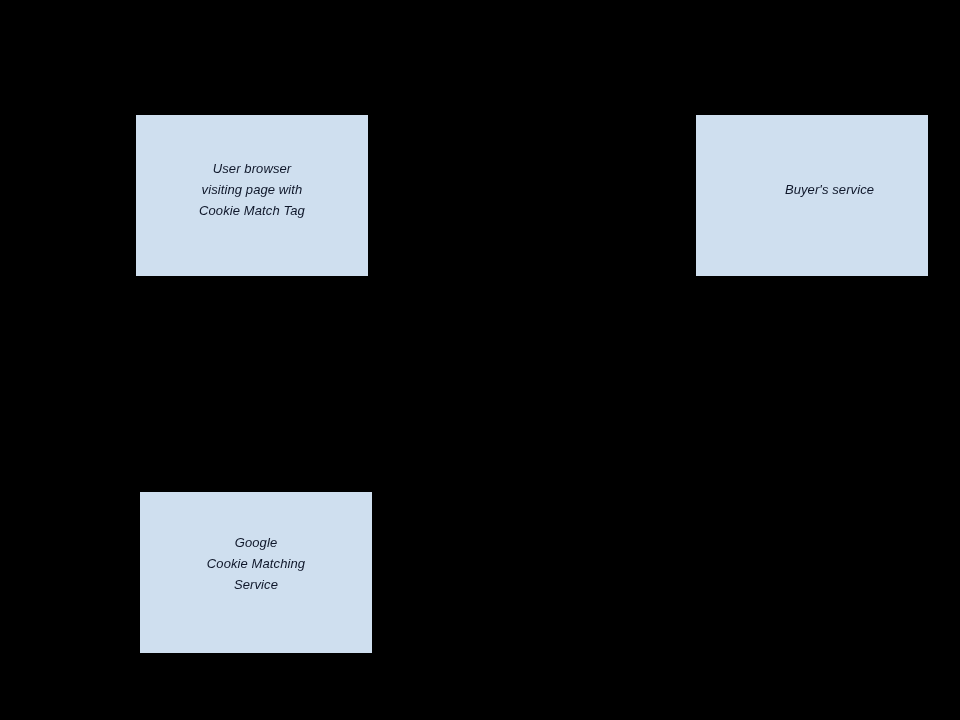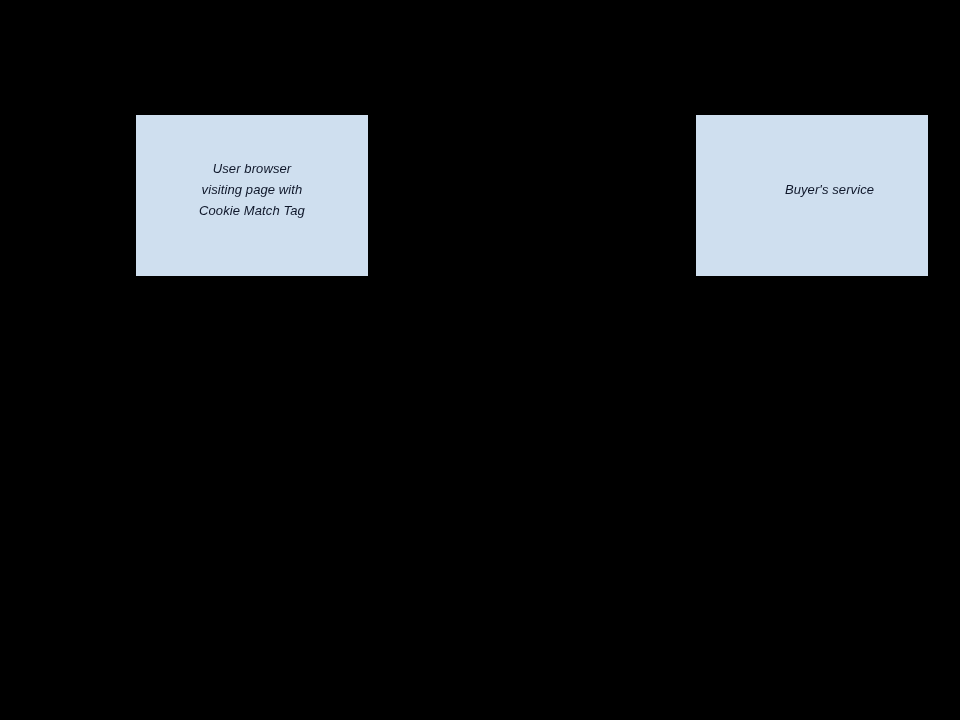--- a/index.html
+++ b/index.html
@@ -84,14 +84,19 @@
   <div class="node" id="node-user-browser">
     <div class="node-label">User browser
 visiting page with
 Cookie Match Tag</div>
   </div>
 
   <div class="node" id="node-buyers-service">
     <div class="node-label">Buyer's service</div>
   </div>
 
+  <div class="node" id="node-google-cookie-matching">
+    <div class="node-label">Google
+Cookie Matching
+Service</div>
+  </div>
 
 </div>
 
 </body></html>

